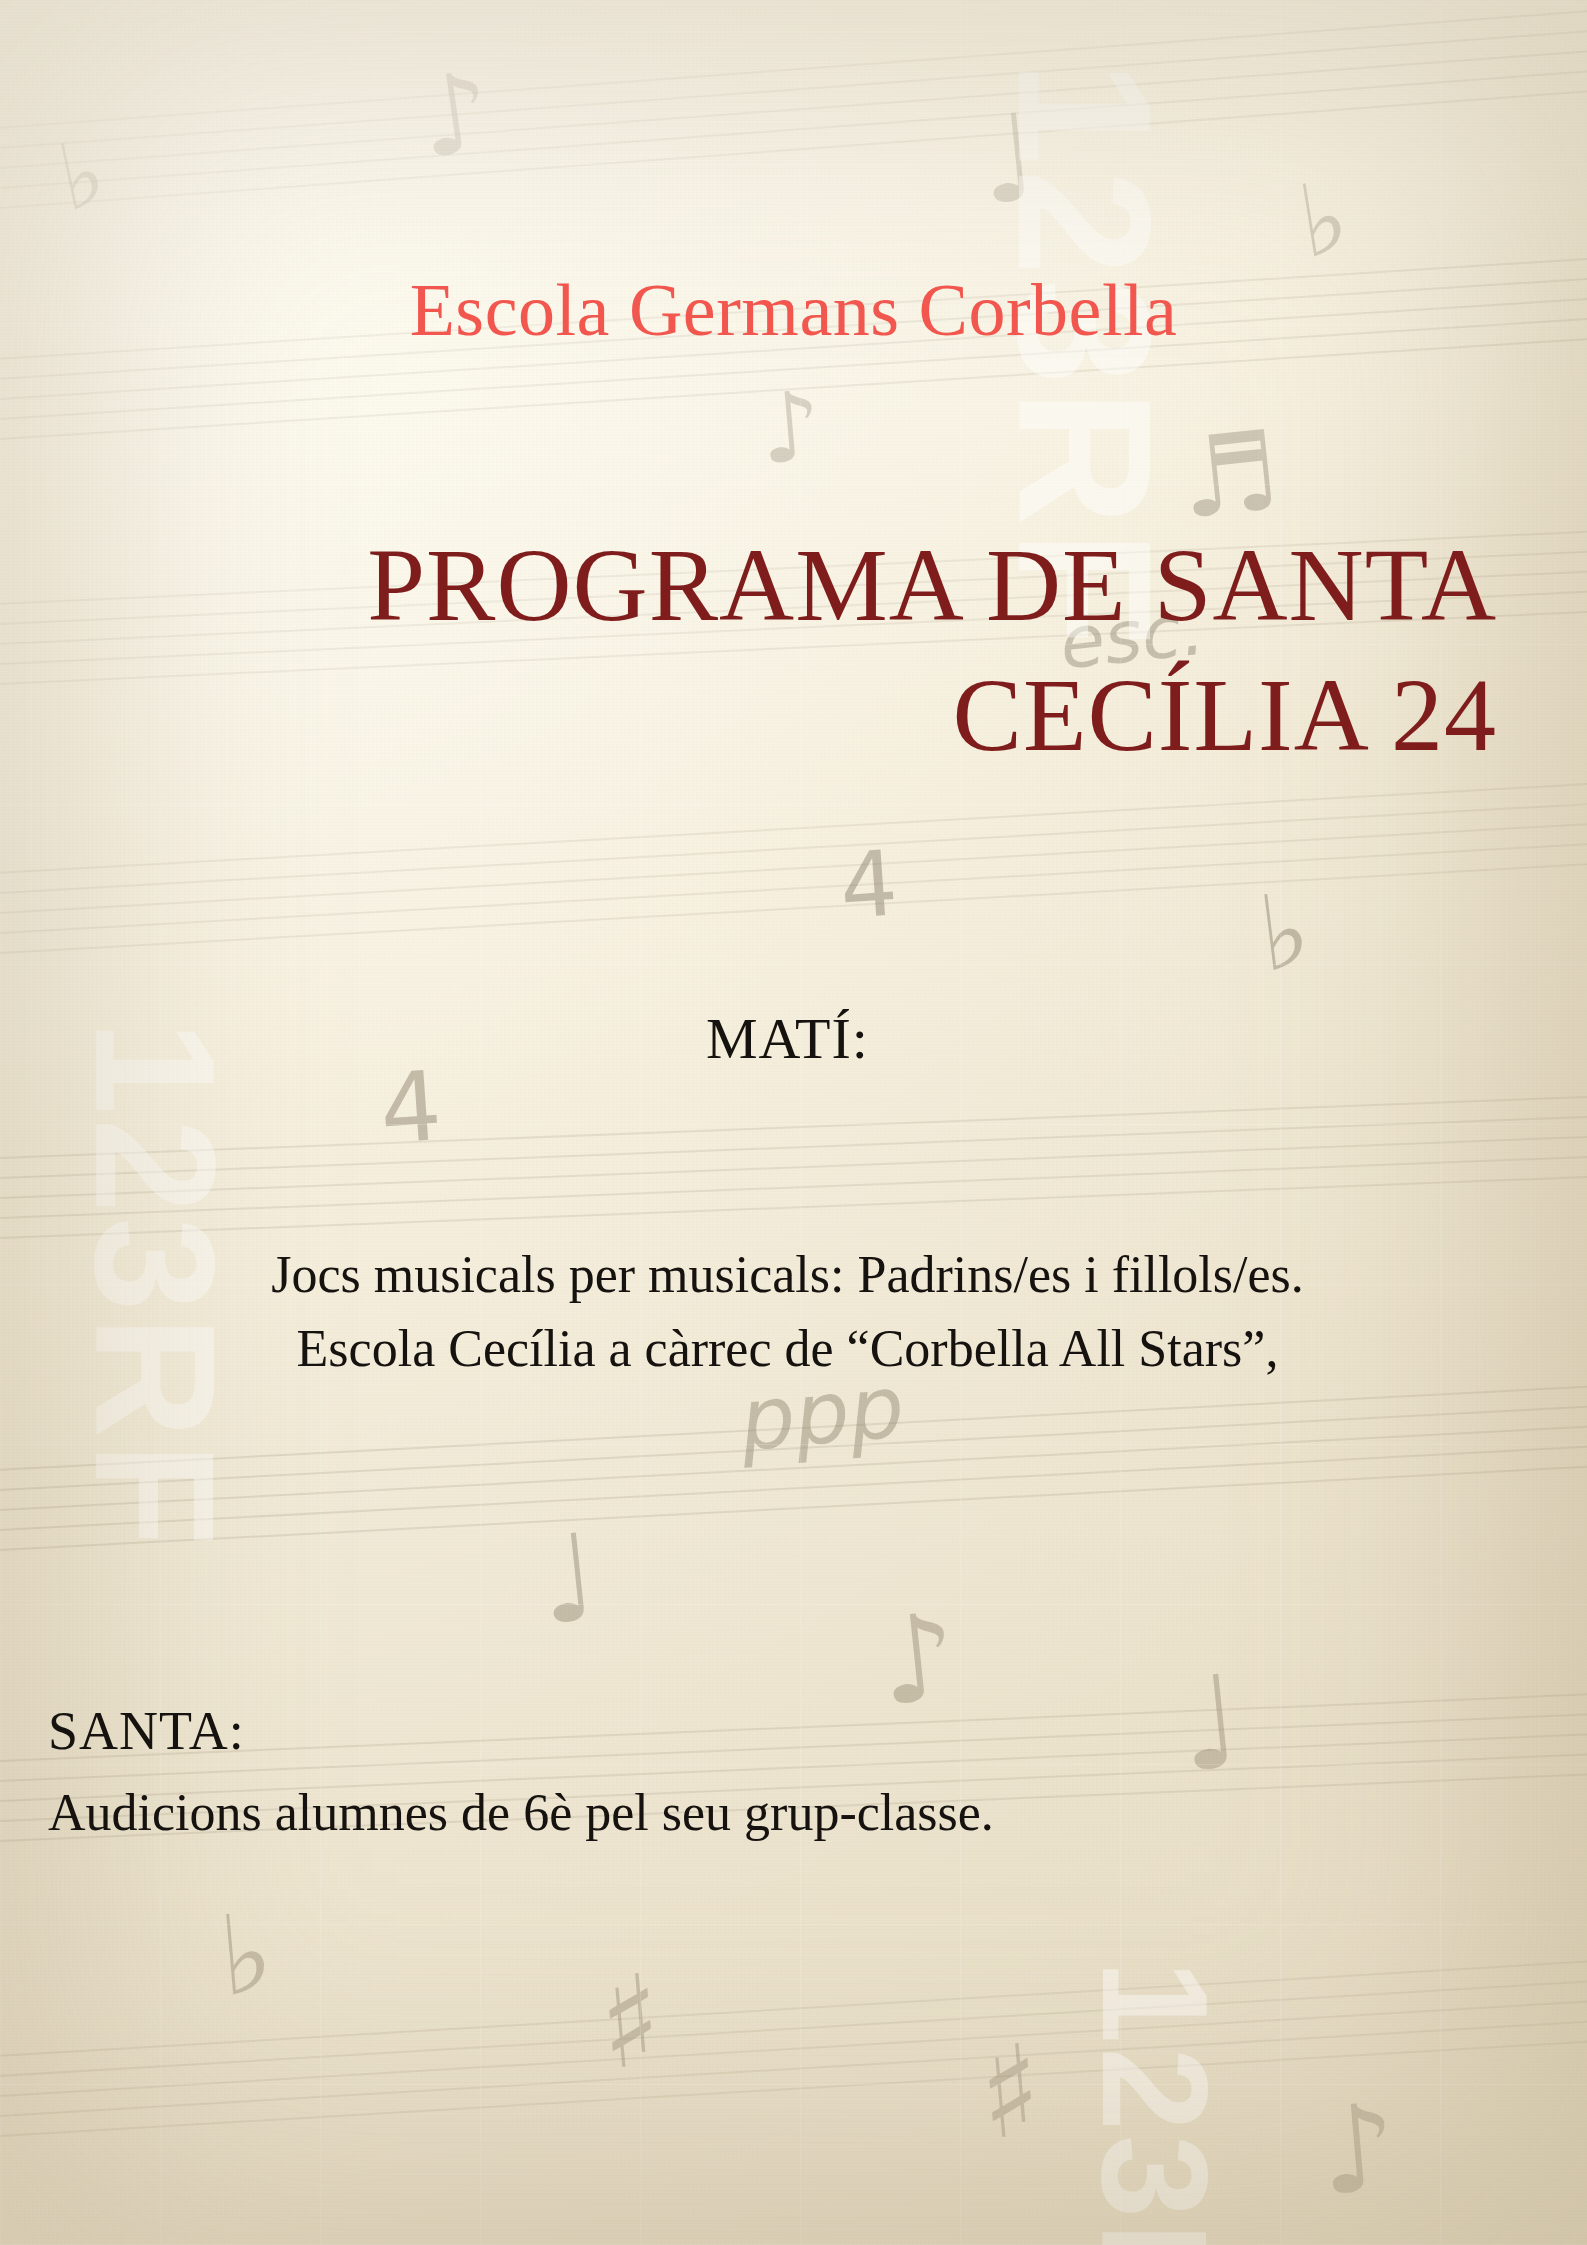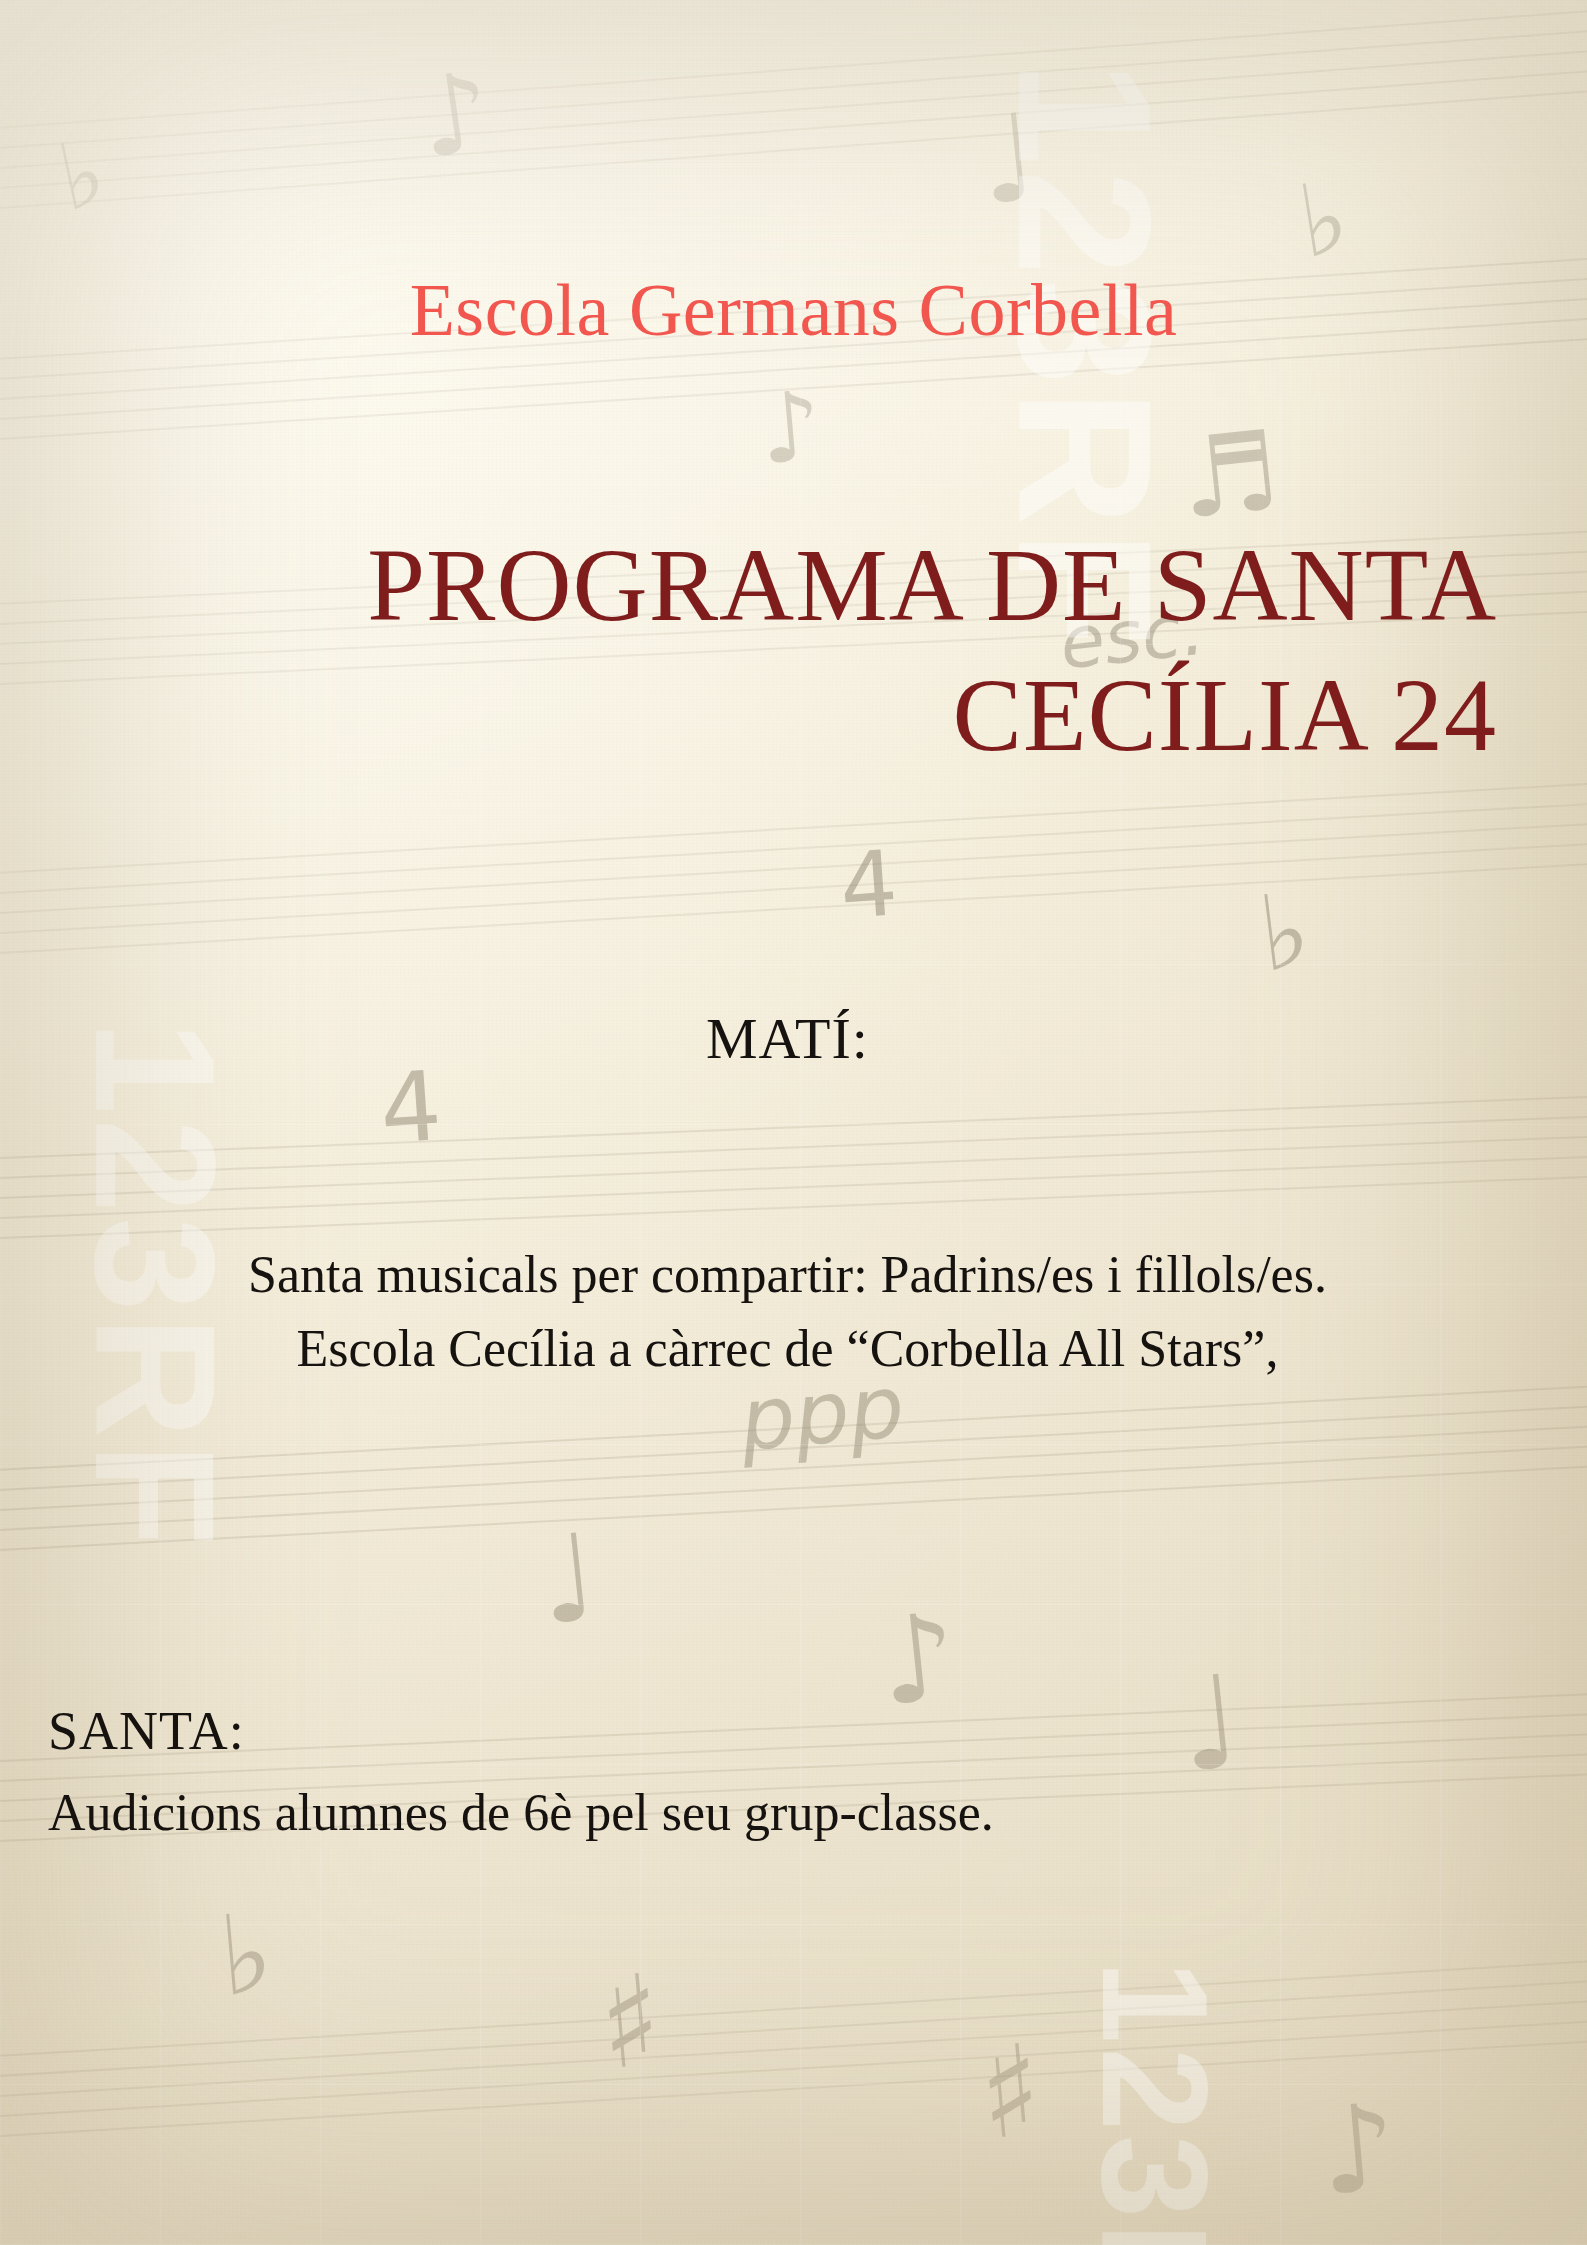--- a/index.html
+++ b/index.html
@@ -263,21 +263,21 @@
     <div class="school-name">Escola Germans Corbella</div>
 
     <div class="main-title">
       <div>PROGRAMA DE SANTA</div>
       <div>CECÍLIA 24</div>
     </div>
 
     <div class="section sec-morning">
       <div class="section-heading">MATÍ:</div>
       <div class="section-body">
-        <p>Santa musicals per compartir: Padrins/es i fillols/es.</p>
+        <p>Jocs musicals per musicals: Padrins/es i fillols/es.</p>
         <p>Escola Cecília a càrrec de “Corbella All Stars”,</p>
       </div>
     </div>
 
     <div class="section sec-afternoon">
       <div class="section-heading">SANTA:</div>
       <div class="section-body">
         <p>Audicions alumnes de 6è pel seu grup-classe.</p>
       </div>
     </div>

